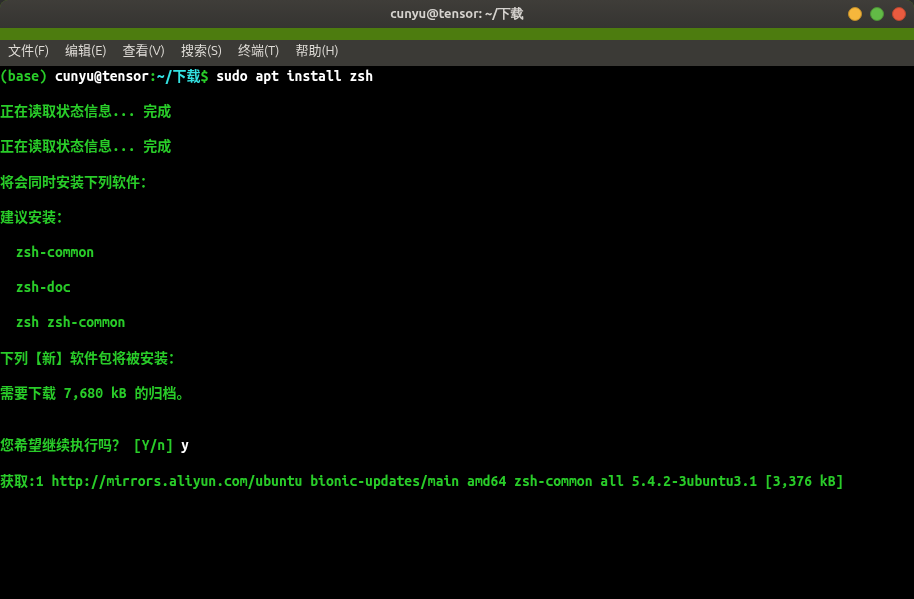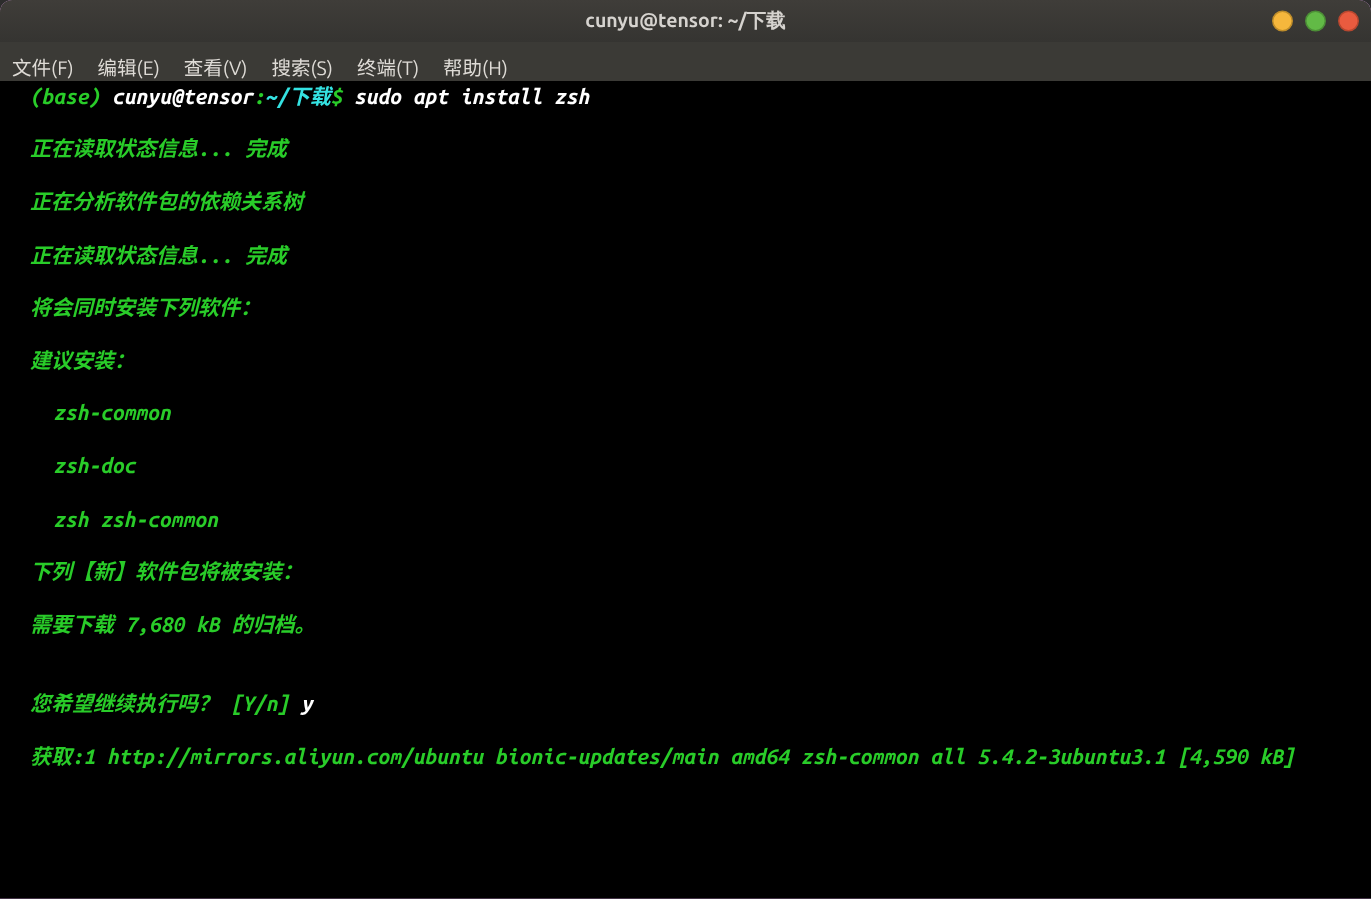--- a/index.html
+++ b/index.html
@@ -10,21 +10,21 @@
     body {
       font-family: "Ubuntu Mono", "Noto Sans Mono CJK SC", monospace;
       background: #2c2c2c;
       width: 914px;
       height: 599px;
       overflow: hidden;
     }
     .window {
       width: 100%;
       height: 100%;
-      background: #f0abfc;
+      background: #4d7c0f;
       border-radius: 8px 8px 0 0;
       overflow: hidden;
       display: flex;
       flex-direction: column;
     }
     .title-bar {
       background: linear-gradient(to bottom, #3f3d39, #353431);
       height: 28px;
       display: flex;
       align-items: center;
@@ -51,42 +51,42 @@
       height: 14px;
       border-radius: 50%;
     }
     .wc-min { background: #f6b73c; border: 1px solid #bf8d2a; }
     .wc-max { background: #62ba46; border: 1px solid #4c8f36; }
     .wc-close { background: #e95b3f; border: 1px solid #b8472f; }
     .menu-bar {
       background: #3b3a36;
       height: 26px;
       display: flex;
-      align-items: flex-end;
+      align-items: flex-start;
       padding: 0 8px;
       gap: 16px;
       font-family: "Ubuntu", "Noto Sans CJK SC", sans-serif;
+      margin-top: 12px;
     }
     .menu-item {
       color: #dedbd6;
       font-size: 13px;
       cursor: pointer;
       user-select: none;
     }
     .terminal {
       flex: 1;
       background: #000000;
-      padding: 2px 20px;
+      padding: 2px 0;
       font-size: 14px;
       line-height: 17.6px;
       white-space: pre;
       overflow: hidden;
       color: #29cc29;
       font-weight: bold;
-      font-style: italic;
     }
     .term-line {
       display: block;
     }
     .bold-white { color: #ffffff; font-weight: bold; }
     .green { color: #29cc29; }
     .bold-cyan { color: #34e2e2; font-weight: bold; }
   </style>
 </head>
 <body>
@@ -105,32 +105,31 @@
     <span class="menu-item">文件(F)</span>
     <span class="menu-item">编辑(E)</span>
     <span class="menu-item">查看(V)</span>
     <span class="menu-item">搜索(S)</span>
     <span class="menu-item">终端(T)</span>
     <span class="menu-item">帮助(H)</span>
   </div>
 
   <div class="terminal"><span class="term-line"><span class="green">(base)</span> <span class="bold-white">cunyu@tensor</span><span class="green">:</span><span class="bold-cyan">~/下载</span><span class="green">$</span> <span class="bold-white">sudo apt install zsh</span></span>
 <span class="term-line">正在读取状态信息... 完成</span>
-<span class="term-line">正在分析软件包的依赖关系树       </span>
 <span class="term-line">正在读取状态信息... 完成       </span>
 <span class="term-line">将会同时安装下列软件：</span>
 <span class="term-line">建议安装：</span>
 <span class="term-line">  zsh-common</span>
 <span class="term-line">  zsh-doc</span>
 <span class="term-line">  zsh zsh-common</span>
 <span class="term-line">下列【新】软件包将被安装：</span>
 <span class="term-line">需要下载 7,680 kB 的归档。</span>
 <span class="term-line"></span>
 <span class="term-line"><span class="green">您希望继续执行吗？ [Y/n]</span> <span class="bold-white">y</span></span>
-<span class="term-line">获取:1 http://mirrors.aliyun.com/ubuntu bionic-updates/main amd64 zsh-common all 5.4.2-3ubuntu3.1 [4,590 kB]</span>
+<span class="term-line">获取:1 http://mirrors.aliyun.com/ubuntu bionic-updates/main amd64 zsh-common all 5.4.2-3ubuntu3.1 [3,376 kB]</span>
 <span class="term-line"></span>
 
 <span class="term-line"></span>
 
 
 
 
 
 
 

